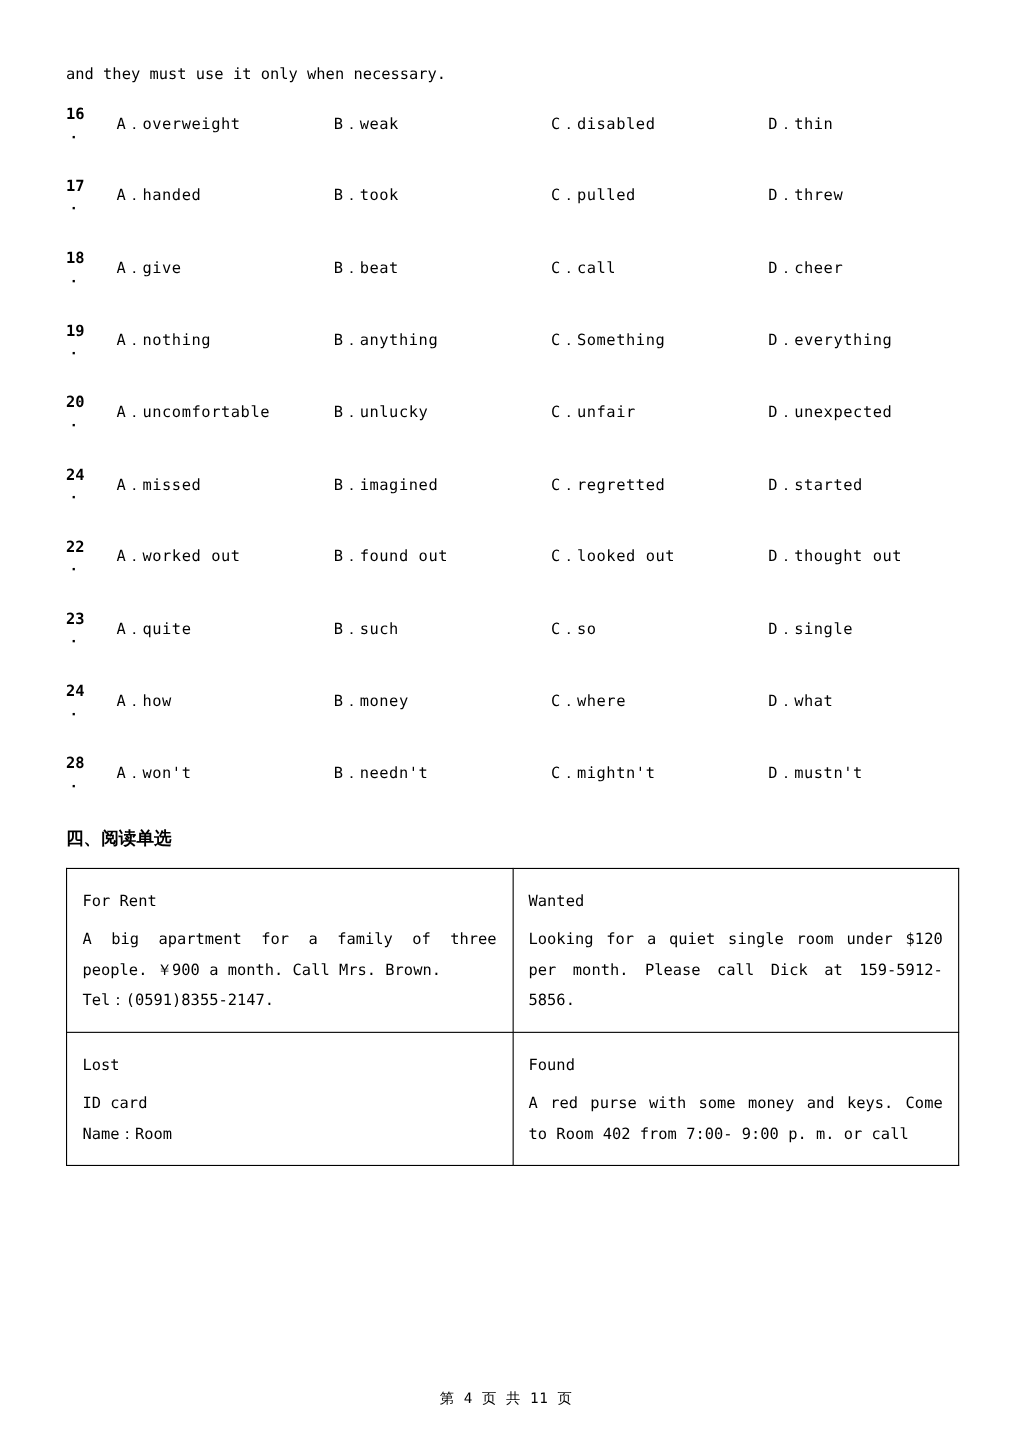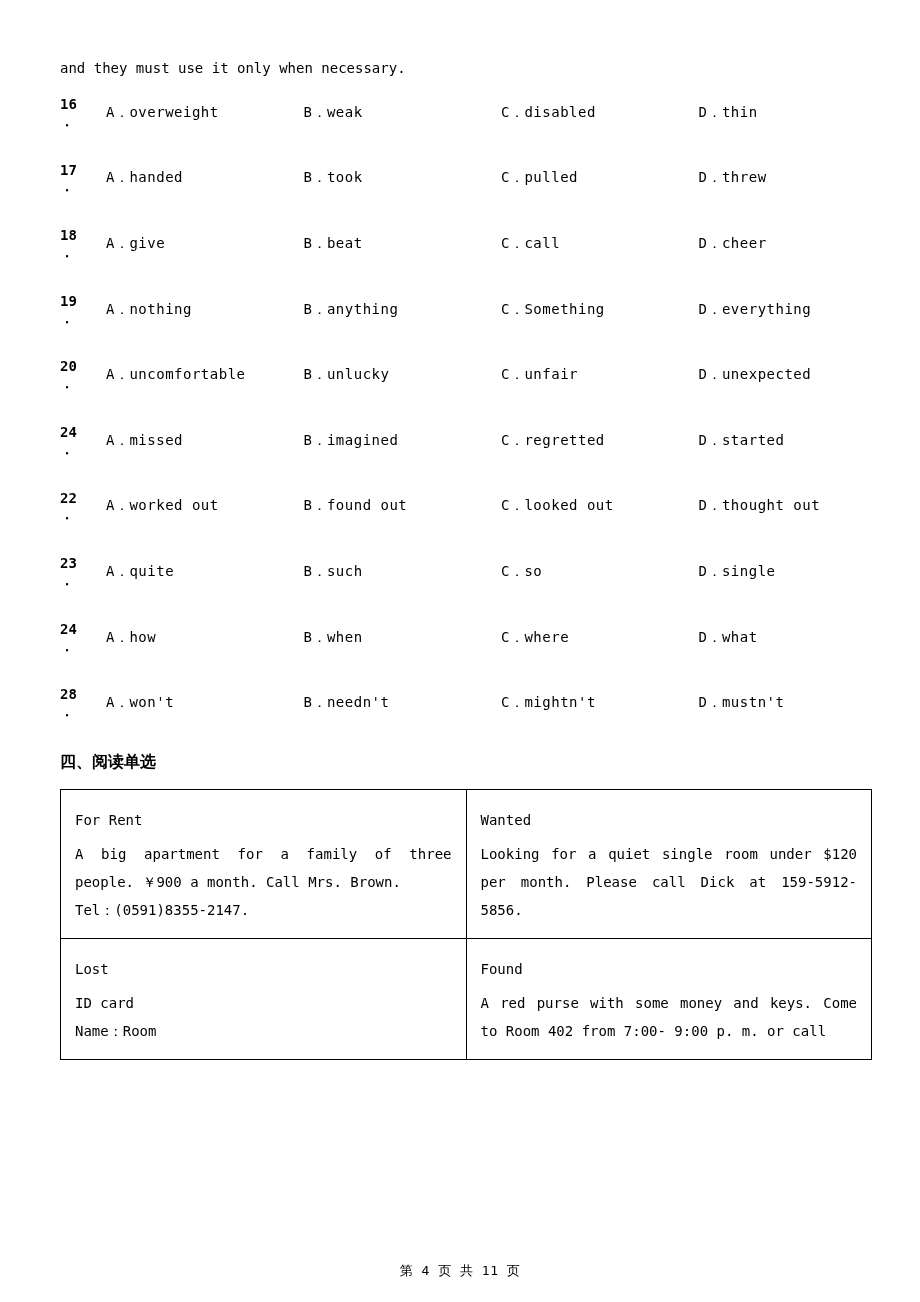--- a/index.html
+++ b/index.html
@@ -186,21 +186,21 @@
           <div class="opt"><span class="ol">D．</span><span class="ot">single</span></div>
         </div>
       </div>
       <div class="qrow">
         <div class="qnum">
           <span class="n">24</span>
           <span class="dot">．</span>
         </div>
         <div class="opts">
           <div class="opt"><span class="ol">A．</span><span class="ot">how</span></div>
-          <div class="opt"><span class="ol">B．</span><span class="ot">when</span></div>
+          <div class="opt"><span class="ol">B．</span><span class="ot">money</span></div>
           <div class="opt"><span class="ol">C．</span><span class="ot">where</span></div>
           <div class="opt"><span class="ol">D．</span><span class="ot">what</span></div>
         </div>
       </div>
       <div class="qrow">
         <div class="qnum">
           <span class="n">28</span>
           <span class="dot">．</span>
         </div>
         <div class="opts">

